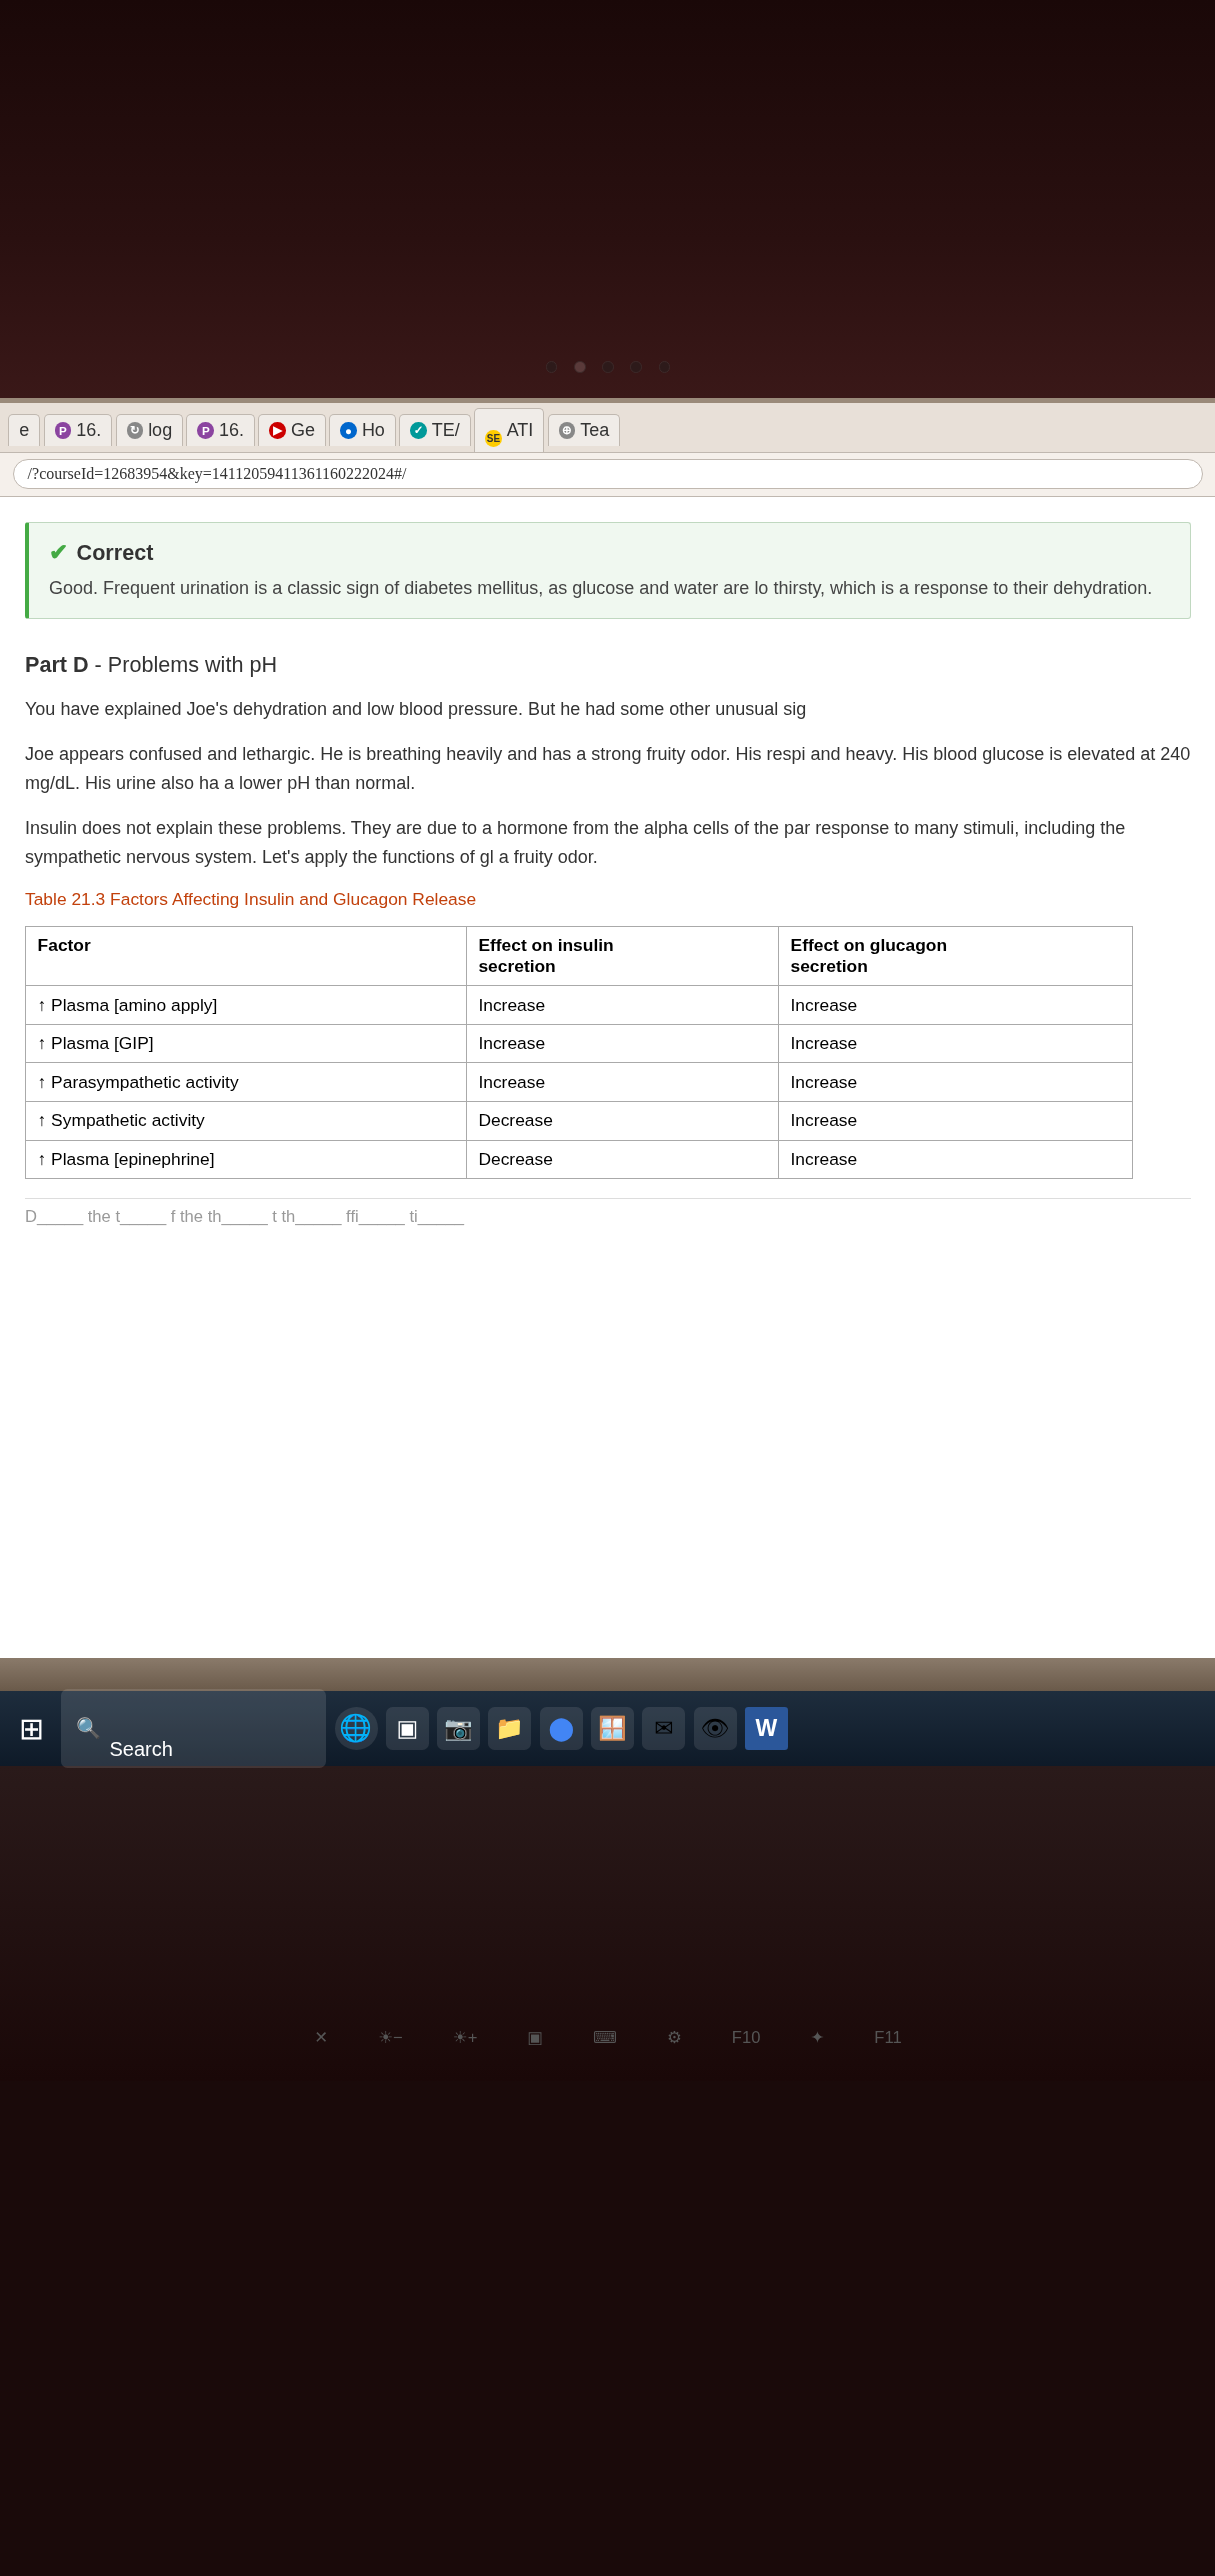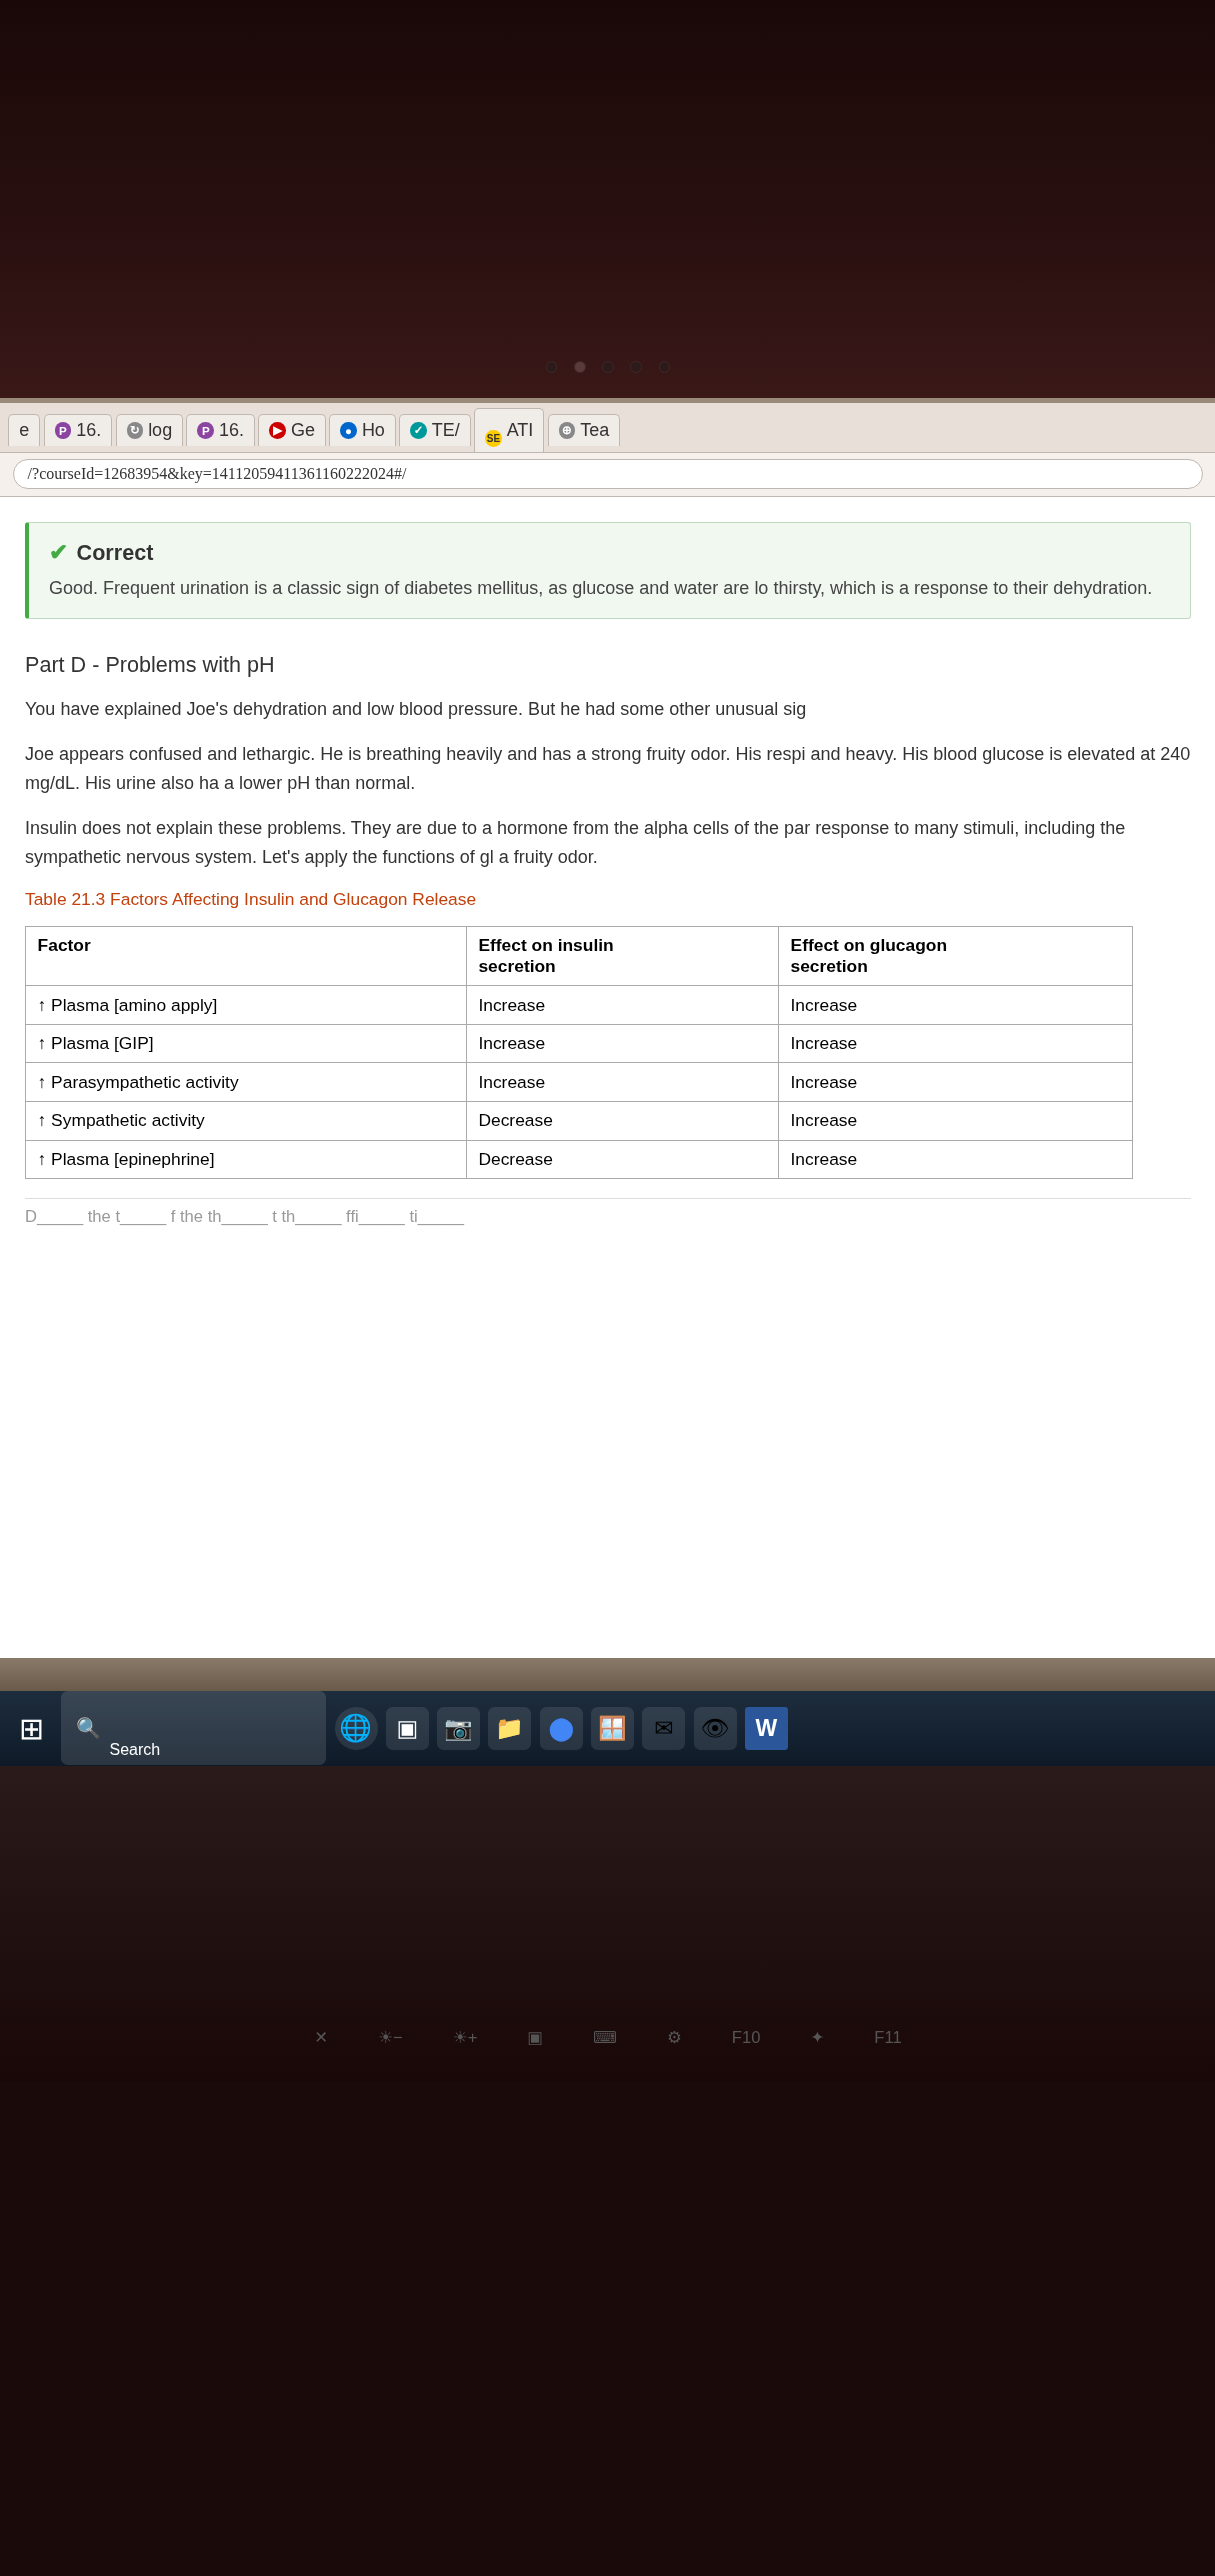--- a/index.html
+++ b/index.html
@@ -138,21 +138,21 @@
     }
 
     
     .part-heading {
       font-size: 21.6px;
       color: #333;
       margin-bottom: 16.6px;
       font-weight: normal;
     }
     .part-heading strong {
-      font-weight: normal;
+      font-weight: bold;
     }
 
     .body-text {
       font-size: 18px;
       color: #333;
       line-height: 1.6;
       margin-bottom: 16.6px;
     }
 
     
@@ -187,21 +187,21 @@
       border-radius: 6.6px;
       padding: 6.6px 15px;
       min-width: 265px;
     }
     .taskbar-search-icon {
       color: white;
       font-size: 20px;
     }
     .taskbar-search-text {
       color: white;
-      font-size: 16px;
+      font-size: 20px;
       margin-top: 43px;
     }
     .taskbar-icon {
       width: 43px;
       height: 43px;
       display: flex;
       align-items: center;
       justify-content: center;
       border-radius: 6.6px;
       cursor: pointer;

